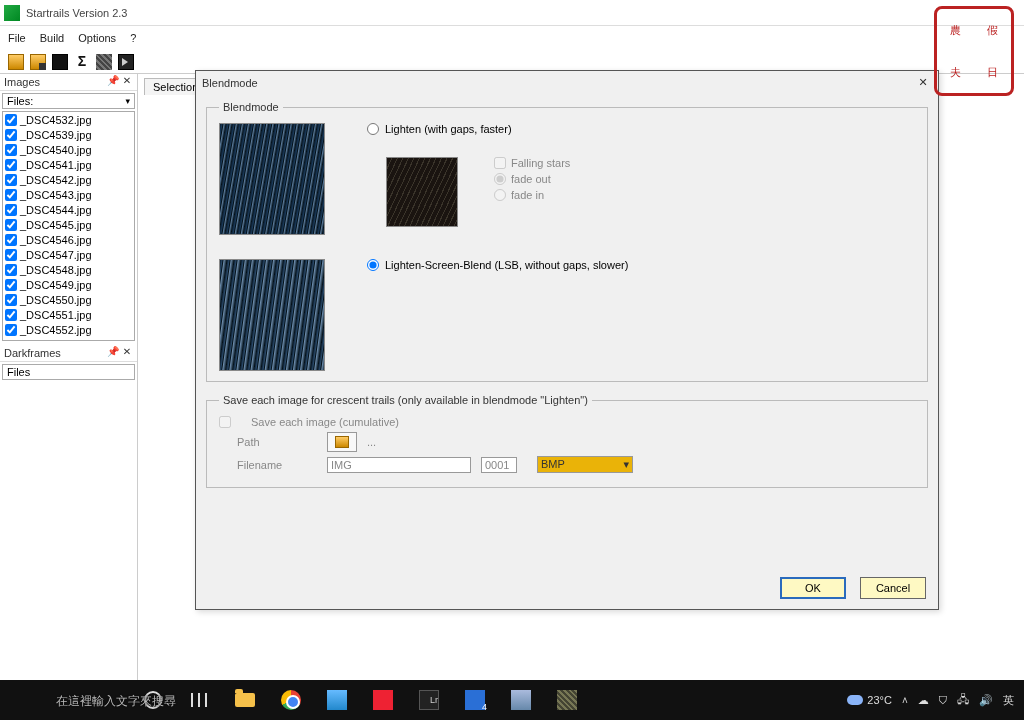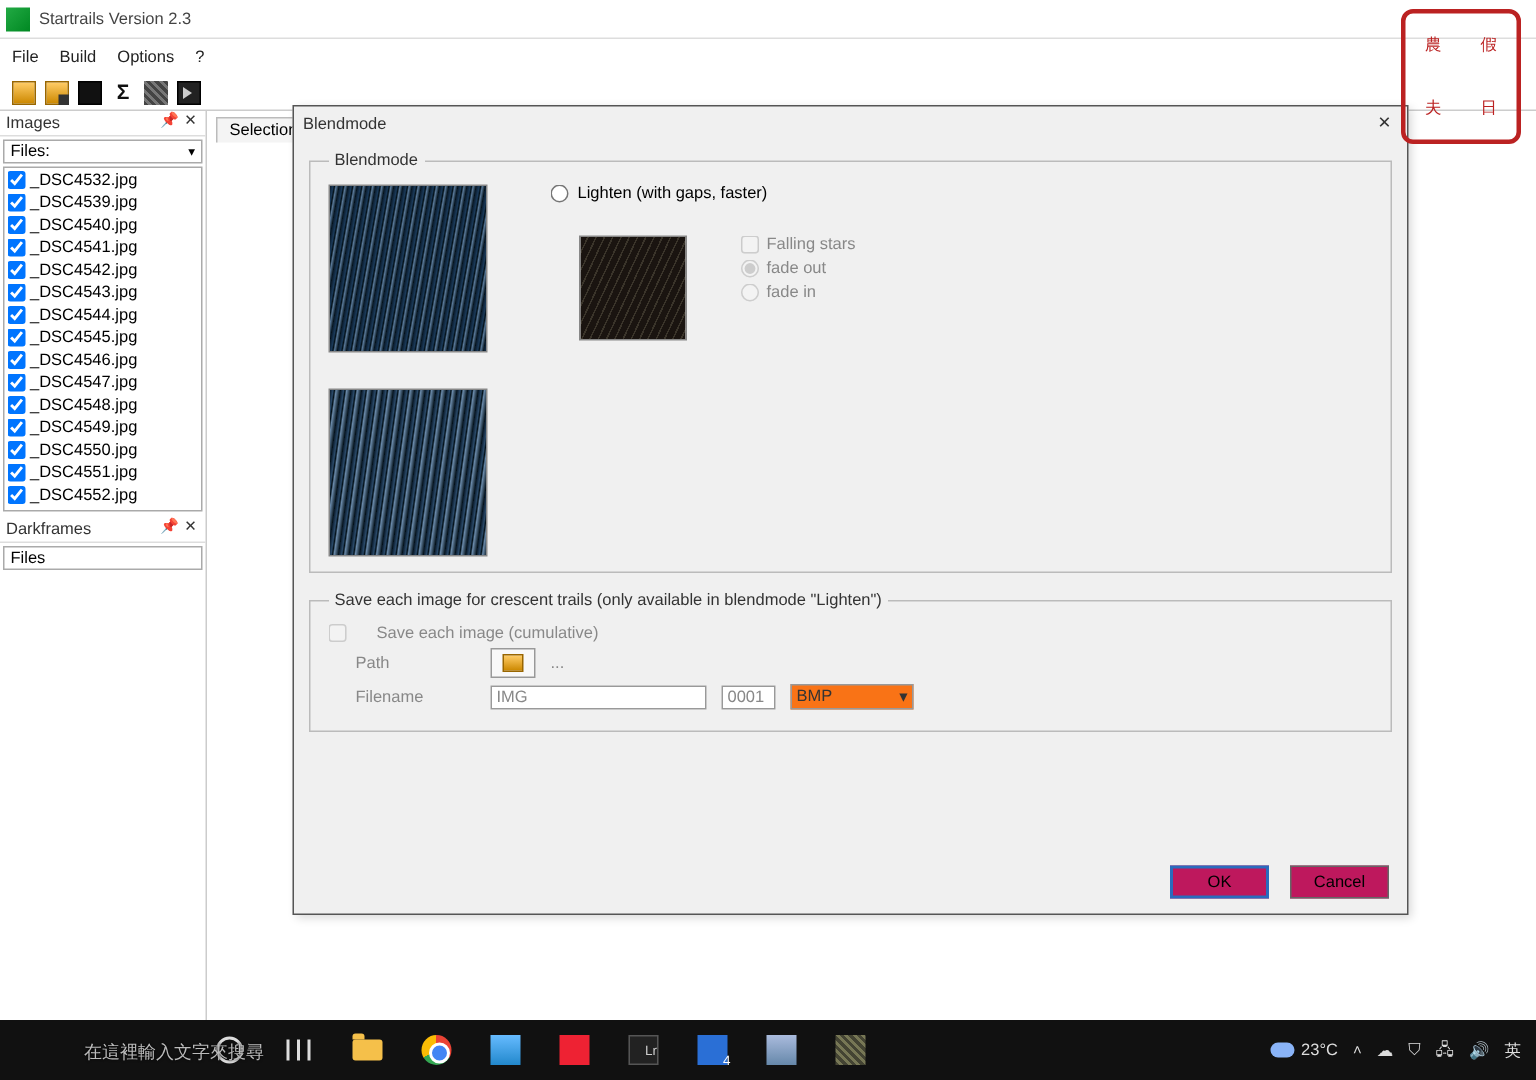--- a/index.html
+++ b/index.html
@@ -60,28 +60,28 @@
 .sub-right label{ display:flex; align-items:center; gap:5px;}
 .sub-right input{ width:12px;height:12px;}
 .opt-col2 { display:flex; flex-direction:column; justify-content:center; }
 
 .save-row { display:flex; align-items:center; gap:10px; margin:4px 0 4px 18px; }
 .save-row .lbl { width:80px; color:#888; }
 .browse { width:30px; height:20px; border:1px solid #999; background:#f8f8f8; display:flex; align-items:center; justify-content:center; }
 .ell { color:#888; }
 .txt { border:1px solid #999; background:#fff; padding:1px 3px; color:#888; }
 .w120{width:144px;} .w40{width:36px;} 
-.sel { border:1px solid #999; background:#f97316; padding:1px 3px; width:82px; display:flex; justify-content:space-between; color:#333;}
+.sel { border:1px solid #999; background:#eab308; padding:1px 3px; width:96px; display:flex; justify-content:space-between; color:#333;margin-left:10px;}
 .warn { font-weight:bold; color:#333; margin:6px 0 0 18px; }
 .disabled { color:#888; }
 .chk { display:flex; align-items:center; gap:20px; margin-bottom:4px; }
 .chk input{width:12px;height:12px;}
 
 .dlg-btns { position:absolute; right:12px; bottom:10px; display:flex; gap:14px; }
-.btn { width:66px; height:22px; border:1px solid #666; background:#be185d; text-align:center; line-height:20px; }
+.btn { width:66px; height:22px; border:1px solid #666; background:#fef9c3; text-align:center; line-height:20px; }
 .btn.def { border:2px solid #2a6bbd; line-height:18px; }
 
 
 .stamp { position:absolute; right:10px; top:6px; width:80px; height:90px; border:3px solid #b22; border-radius:8px; color:#b22; font-size:22px; display:grid; grid-template-columns:1fr 1fr; grid-template-rows:1fr 1fr; place-items:center; font-family: "SimSun", serif; }
 .stamp span{line-height:1;}
 
 
 .taskbar { position:absolute; left:0; bottom:0; width:100%; height:40px; background:#111; display:flex; align-items:center; color:#ddd; }
 .taskbar .left-group { display:flex; align-items:center; gap:20px; padding-left:140px; }
 .taskbar .tb-item { width:26px; height:26px; display:flex; align-items:center; justify-content:center; }
@@ -253,20 +253,26 @@
               </label>
               <label class="disabled">
                 <input type="radio" name="fs" disabled="" style="">
                 <span>fade in</span>
               </label>
             </div>
           </div>
         </div>
 
         <div class="preview2"></div>
+        <div class="opt-col2">
+          <label class="opt-row">
+            <input type="radio" name="bm" checked="" style="">
+            <span>Lighten-Screen-Blend (LSB, without gaps, slower)</span>
+          </label>
+        </div>
       </div>
     </fieldset>
 
     <fieldset>
       <legend>Save each image for crescent trails (only available in blendmode "Lighten")</legend>
       <label class="chk disabled">
         <input type="checkbox" disabled="" style="">
         <span>Save each image (cumulative)</span>
       </label>
       <div class="save-row">

